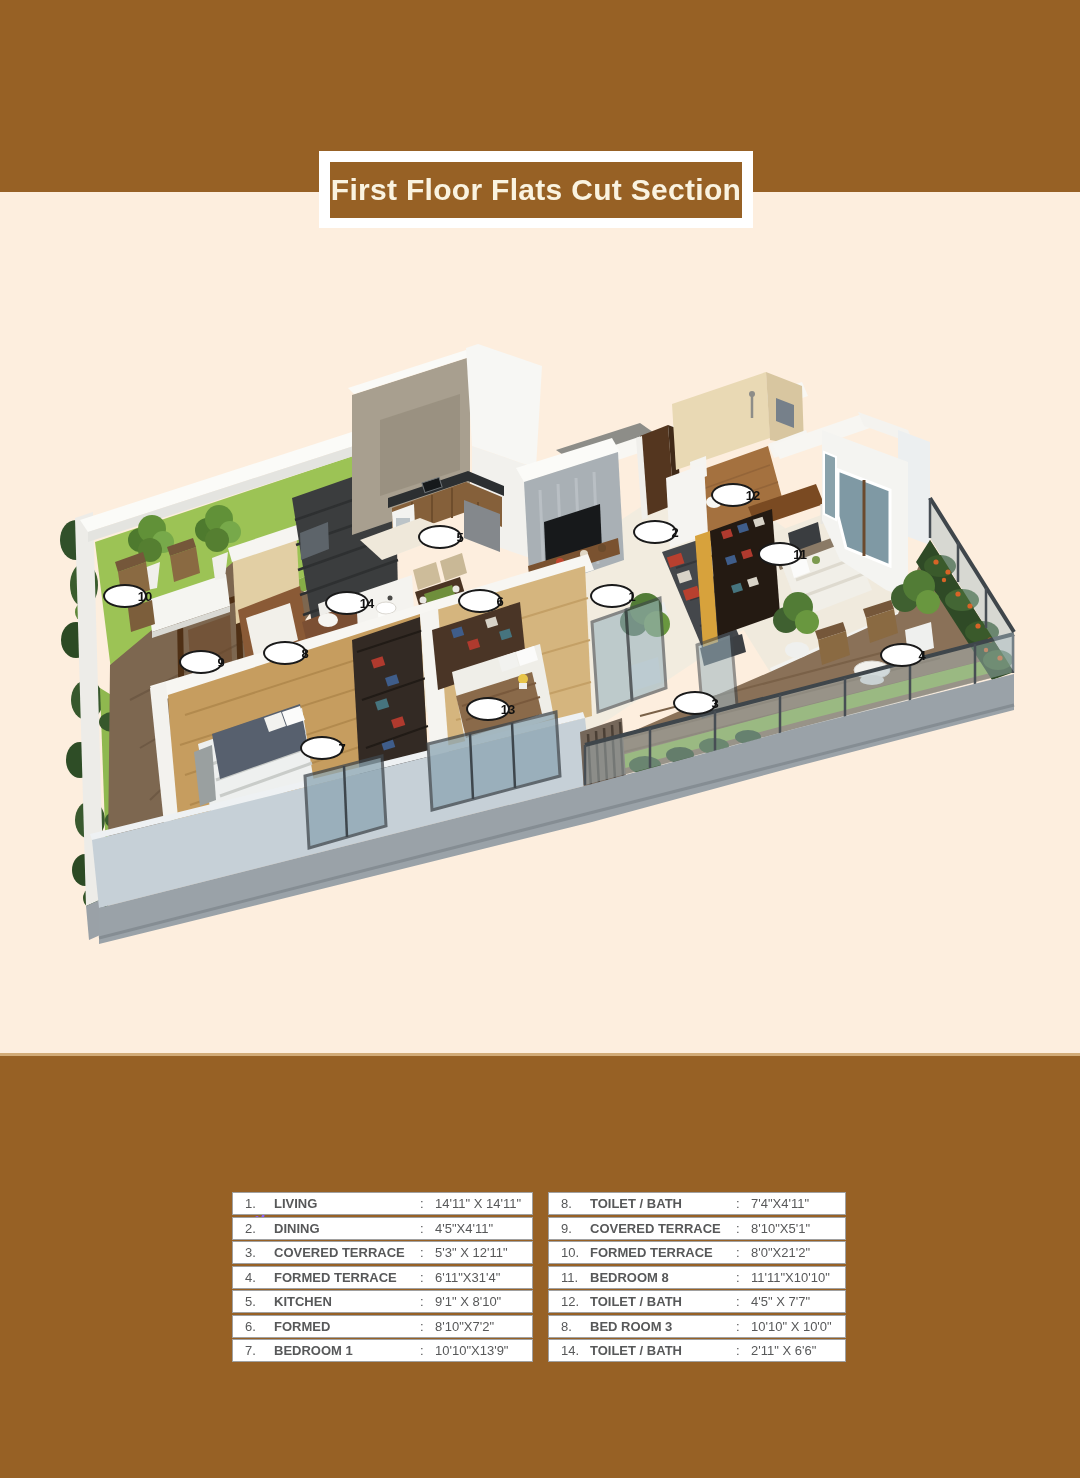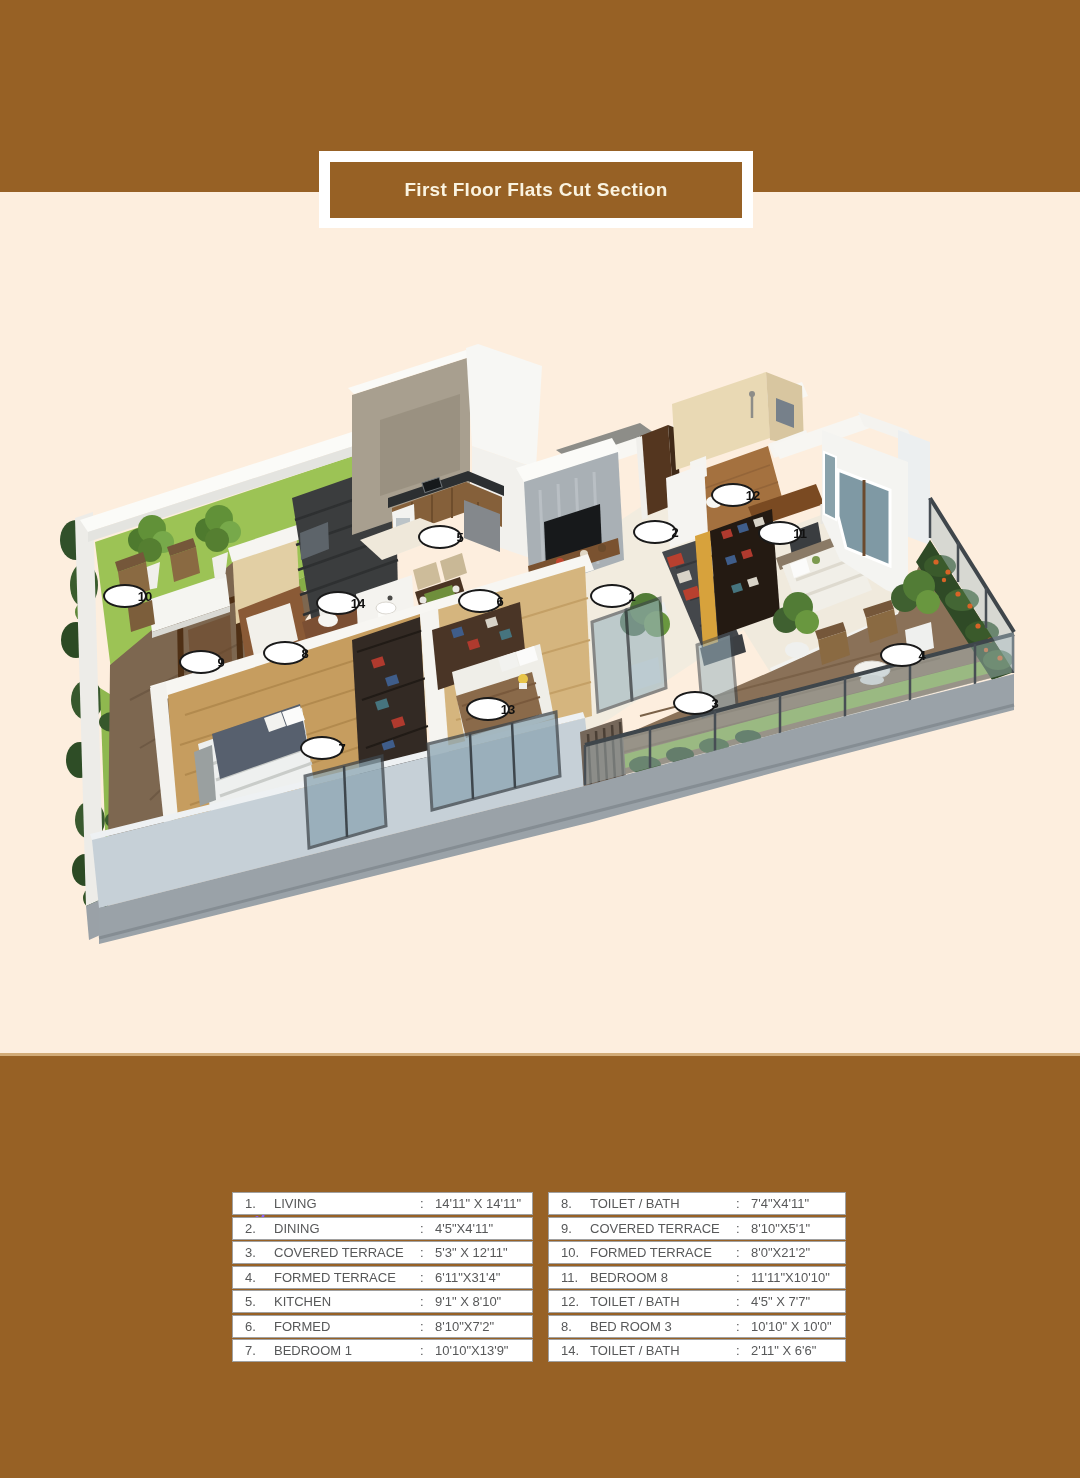--- a/index.html
+++ b/index.html
@@ -4,33 +4,33 @@
 <style>
   html,body{margin:0;padding:0;background:#fdeede;}
   .page{position:relative;width:1080px;height:1478px;overflow:hidden;background:#fdeede;
         font-family:"Liberation Sans",sans-serif;}
   .band-top{position:absolute;left:0;top:0;width:1080px;height:192px;background:#976125;}
   .band-bottom{position:absolute;left:0;top:1053px;width:1080px;height:425px;background:#976125;
                border-top:3px solid #d2ab77;box-sizing:border-box;}
   .banner{position:absolute;left:319px;top:151px;width:434px;height:77px;background:#ffffff;
           display:flex;align-items:center;justify-content:center;z-index:5;}
   .banner-inner{width:412px;height:56px;background:#976125;display:flex;align-items:center;justify-content:center;}
-  .banner-inner span{color:#faf3e0;font-size:19px;font-weight:bold;letter-spacing:.3px;}
+  .banner-inner span{color:#faf3e0;font-size:30px;font-weight:bold;letter-spacing:.3px;}
   svg.plan{position:absolute;left:0;top:0;width:1080px;height:1478px;pointer-events:none;}
   .marker{position:absolute;width:24px;height:24px;border-radius:50%;background:#ffffff;
           border:2px solid #1a1a1a;box-sizing:border-box;color:#111;font-size:13px;font-weight:bold;
           display:flex;align-items:center;justify-content:center;transform:translate(-50%,-50%);z-index:4;padding-left:40px;}
   .legends-heading{position:absolute;left:232px;top:1198px;color:#8b5cf6;font-size:19px;font-weight:bold;z-index:6;}
   .legend-table{position:absolute;top:1192px;z-index:6;}
   .legend-table.lt-left{left:232px;width:301px;}
   .legend-table.lt-right{left:548px;width:298px;}
   .lrow{display:flex;align-items:center;height:21px;border:1px solid #a0a0a0;background:#ffffff;
         margin-bottom:1.5px;padding-left:12px;font-size:13px;color:#575859;}
   .c-num{width:29px;flex:none;}
-  .c-name{width:146px;flex:none;white-space:nowrap;}
+  .c-name{width:146px;flex:none;white-space:nowrap;font-weight:bold;}
   .c-colon{width:15px;flex:none;}
   .c-dim{flex:1;white-space:nowrap;}
 </style>
 </head>
 <body>
 
 <div class="page">
   <div class="band-top"></div>
   <div class="band-bottom"></div>
 
@@ -357,24 +357,24 @@
   <div class="marker" style="left:612px;top:596px">1</div>
   <div class="marker" style="left:655px;top:532px">2</div>
   <div class="marker" style="left:695px;top:703px">3</div>
   <div class="marker" style="left:902px;top:655px">4</div>
   <div class="marker" style="left:440px;top:537px">5</div>
   <div class="marker" style="left:480px;top:601px">6</div>
   <div class="marker" style="left:322px;top:748px">7</div>
   <div class="marker" style="left:285px;top:653px">8</div>
   <div class="marker" style="left:201px;top:662px">9</div>
   <div class="marker" style="left:125px;top:596px">10</div>
-  <div class="marker" style="left:780px;top:533px">11</div>
+  <div class="marker" style="left:780px;top:554px">11</div>
   <div class="marker" style="left:733px;top:495px">12</div>
   <div class="marker" style="left:488px;top:709px">13</div>
-  <div class="marker" style="left:338px;top:603px">14</div>
+  <div class="marker" style="left:347px;top:603px">14</div>
 
   <div class="legends-heading">Legends</div>
 
   <div class="legend-table lt-left">
     <div class="lrow">
         <span class="c-num">1.</span>
         <span class="c-name">LIVING</span>
         <span class="c-colon">:</span>
         <span class="c-dim">14'11" X 14'11"</span>
       </div>

